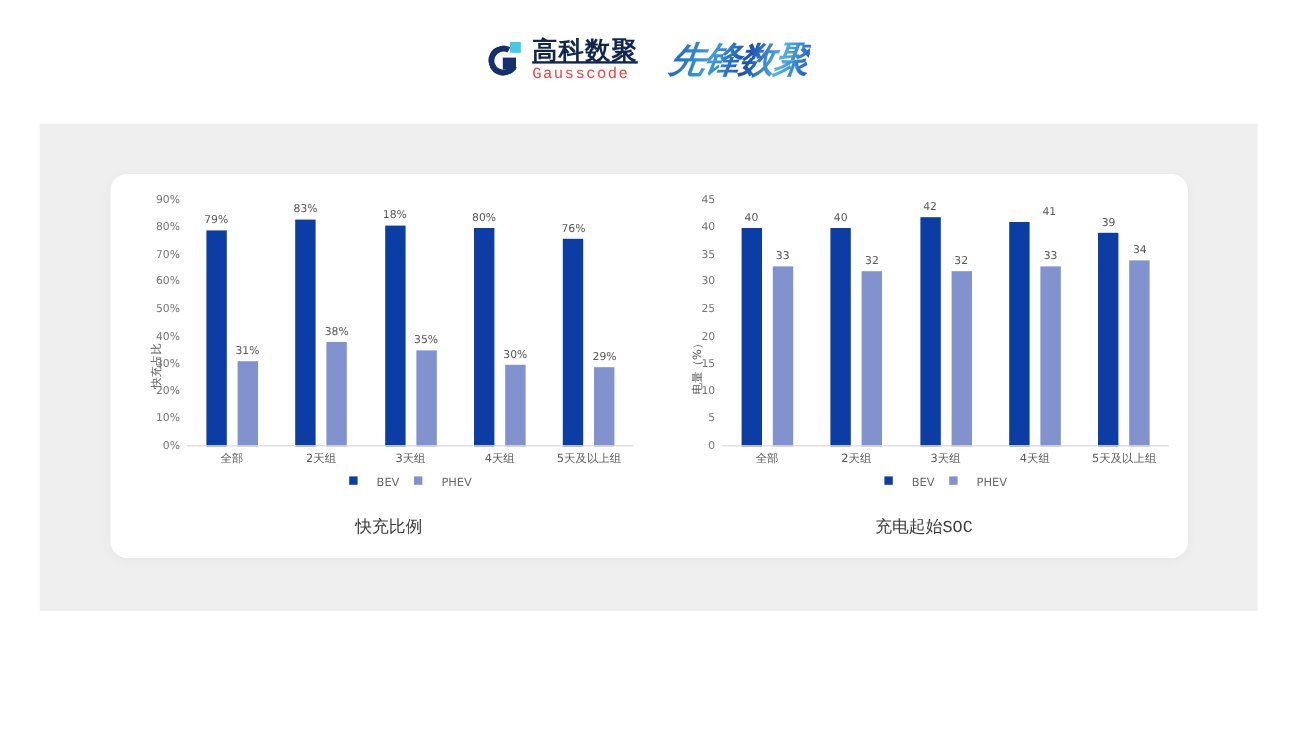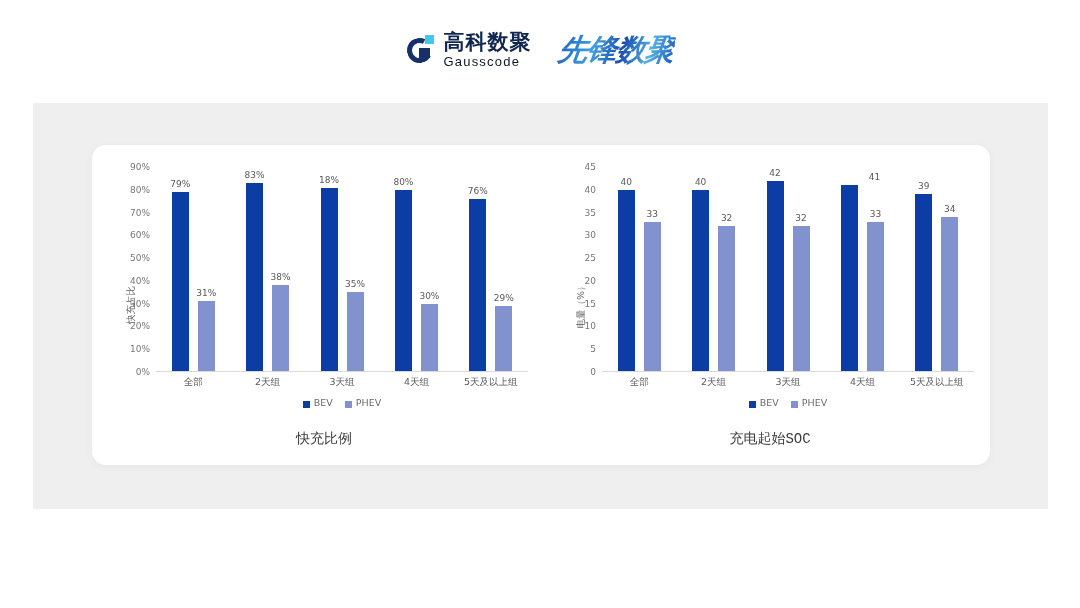--- a/index.html
+++ b/index.html
@@ -42,23 +42,23 @@
   .gauss-inner {
     position: absolute; left: 12px; top: 13px; width: 11px; height: 10px;
     background: #16306b;
   }
   .gauss-dot {
     position: absolute; left: 18px; top: 0px; width: 9px; height: 9px;
     background: #42c8e8;
   }
   .gauss-text { display: flex; flex-direction: column; line-height: 1; }
   .gauss-cn { font-size: 21px; font-weight: 700; color: #10264f; letter-spacing: 1px;
-              font-family: "DejaVu Sans", sans-serif; }
-  .gauss-en { font-size: 13px; color: #0f172a; letter-spacing: 1.2px; margin-top: 2px;
-              font-family: Liberation Sans, sans-serif; }
+              font-family: "DejaVu Sans", sans-serif; text-decoration: underline; }
+  .gauss-en { font-size: 13px; color: #ef4444; letter-spacing: 1.2px; margin-top: 2px;
+              font-family: Liberation Mono, monospace; }
 
   .logo-xianfeng {
     font-size: 30px; font-weight: 700; font-style: italic; letter-spacing: -1px;
     font-family: "DejaVu Sans", sans-serif;
     background: linear-gradient(100deg, #1a5fc4 0%, #3f9fe0 30%, #1a4fb0 55%, #53b2e6 78%, #1d58bd 100%);
     -webkit-background-clip: text; background-clip: text;
     -webkit-text-fill-color: transparent; color: transparent;
     transform: skewX(-8deg);
   }
 
@@ -116,21 +116,21 @@
   .xlabels {
     position: absolute; left: 52px; right: 16px; top: 231px;
     display: flex; justify-content: space-around;
   }
   .xlabel { flex: 1; text-align: center; font-size: 9.5px; color: #5b5b5b;
             font-family: "DejaVu Sans", sans-serif; }
   .legend {
     position: absolute; left: 52px; right: 16px; top: 252px;
     display: flex; justify-content: center; align-items: center; gap: 12px;
   }
-  .legend-item { display: flex; align-items: flex-end; gap: 4px; }
+  .legend-item { display: flex; align-items: flex-start; gap: 16px; }
   .swatch { width: 7px; height: 7px; }
   .swatch.bev { background: #0c3da5; }
   .swatch.phev { background: #8192ce; }
   .legend-label { font-size: 9.5px; color: #6a6a6a; font-family: "DejaVu Sans", sans-serif; }
   .chart-caption {
     position: absolute; left: 0; right: 0; top: 285px; text-align: center;
     font-size: 14px; color: #3b3b3b; font-family: Liberation Mono, monospace;
   }
 
   

